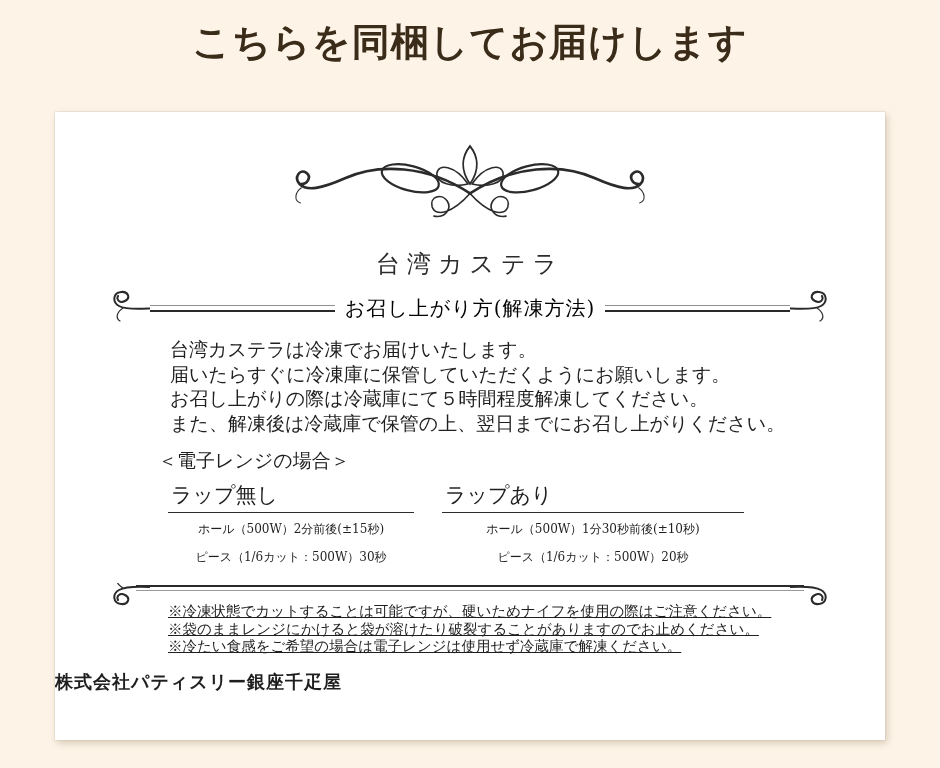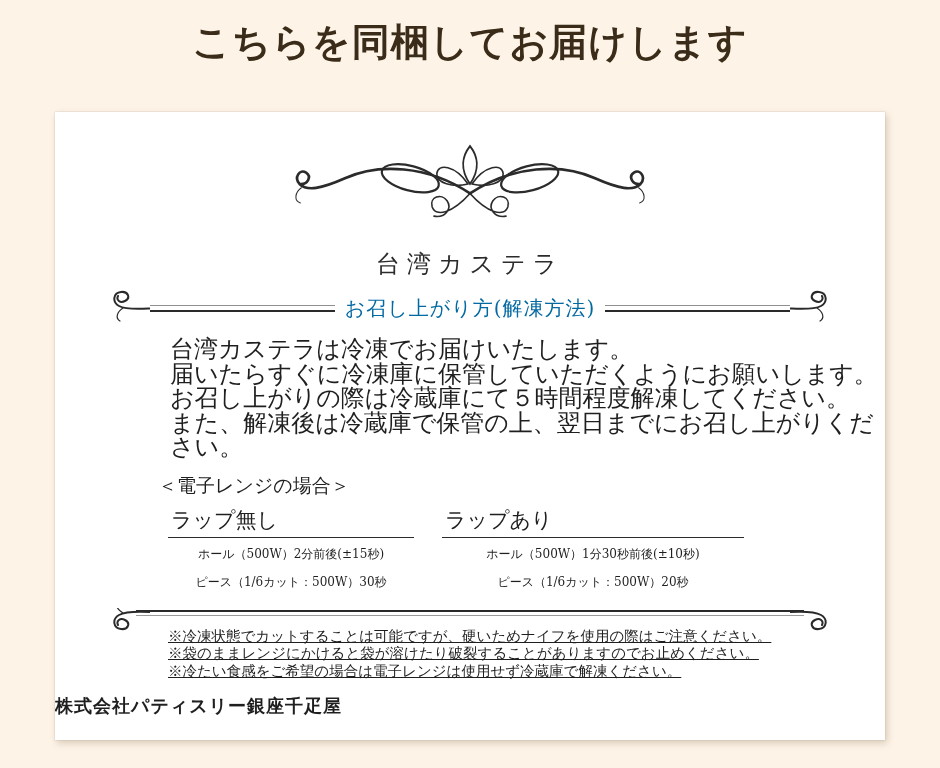--- a/index.html
+++ b/index.html
@@ -28,36 +28,36 @@
   .rule-top{
     width:720px;margin:8px auto 0;height:40px;
     display:flex;align-items:center;
   }
   .rule-line{
     flex:1;height:4px;align-self:center;
     border-top:1.2px solid #8f8f8f;
     border-bottom:2.4px solid #2a2a2a;
   }
   .rule-text{
-    padding:0 10px;font-size:20px;letter-spacing:1px;color:#0369a1;white-space:nowrap;
+    padding:0 10px;font-size:20px;letter-spacing:1px;color:#000000;white-space:nowrap;
   }
   .rule-bottom{
     position:relative;width:720px;margin:14px auto 0;height:12px;
   }
   .rule-line-b{
     position:absolute;left:26px;right:26px;top:2px;height:3px;
     border-top:2.4px solid #2a2a2a;
     border-bottom:1px solid #9a9a9a;
   }
   .curl{flex:0 0 auto;}
   .curl-abs{position:absolute;top:0;}
   .curl-abs.right{right:0;}
   .curl-abs.left{left:0;}
   
-  .intro{margin:9px 0 0 115px;font-size:24px;line-height:24.5px;}
+  .intro{margin:9px 0 0 115px;font-size:19px;line-height:24.5px;}
   .mw-heading{margin:13px 0 0 103px;font-size:19px;}
   .mw-instruction{margin:3px 0 0 115px;font-size:19px;}
   .columns{display:flex;margin:7px 0 0 113px;gap:28px;}
   .col-wrapless{width:246px;}
   .col-wrapped{width:302px;}
   .col-label{
     font-size:21px;padding:0 0 3px 3px;
     border-bottom:1.5px solid #2c2c2c;
   }
   .col-row{font-size:12px;line-height:23px;margin-top:5px;white-space:nowrap;text-align:center;}

